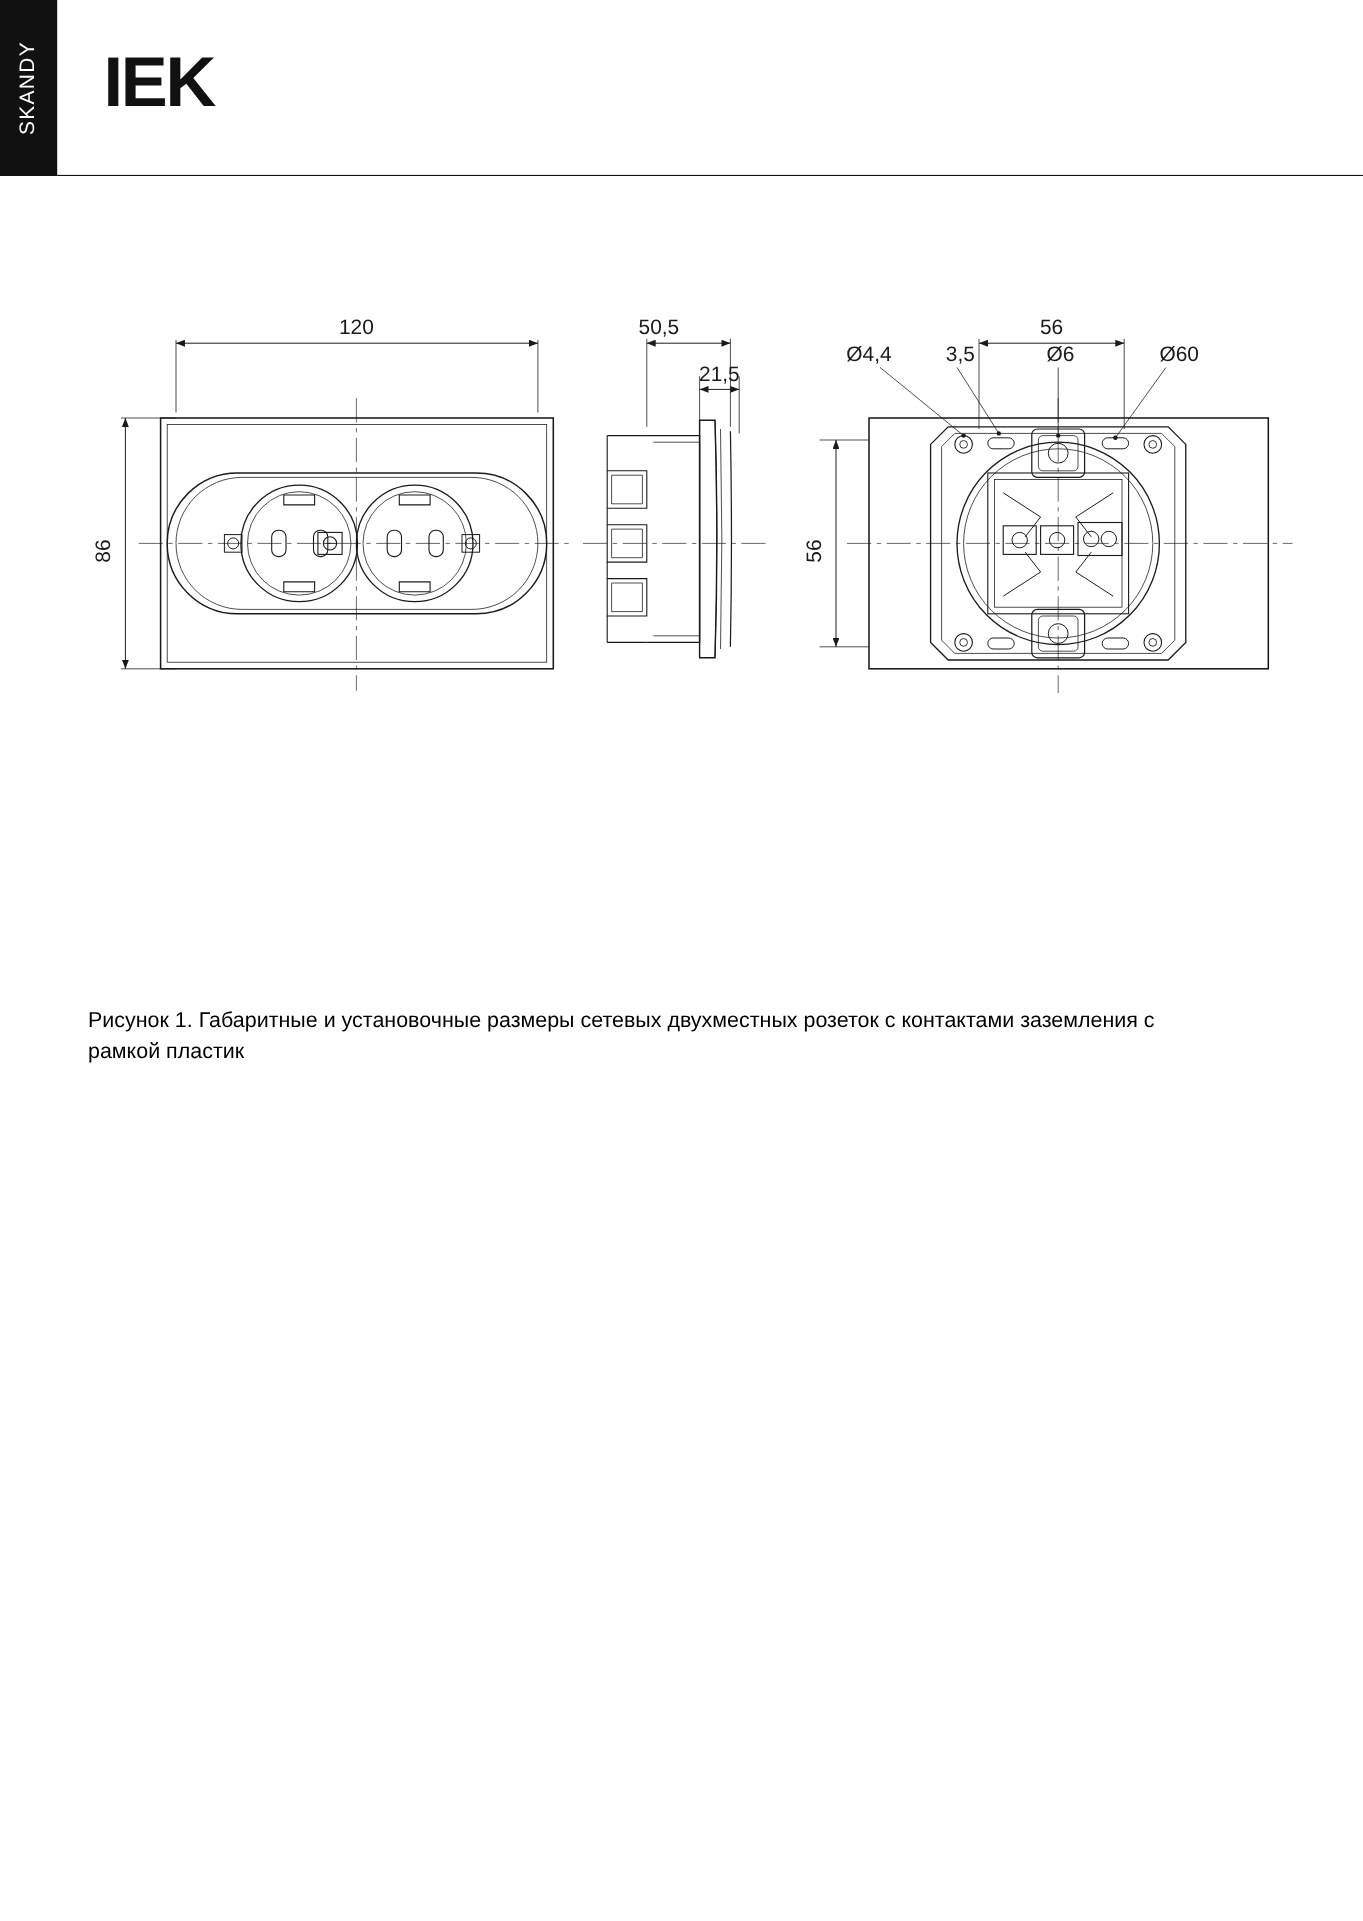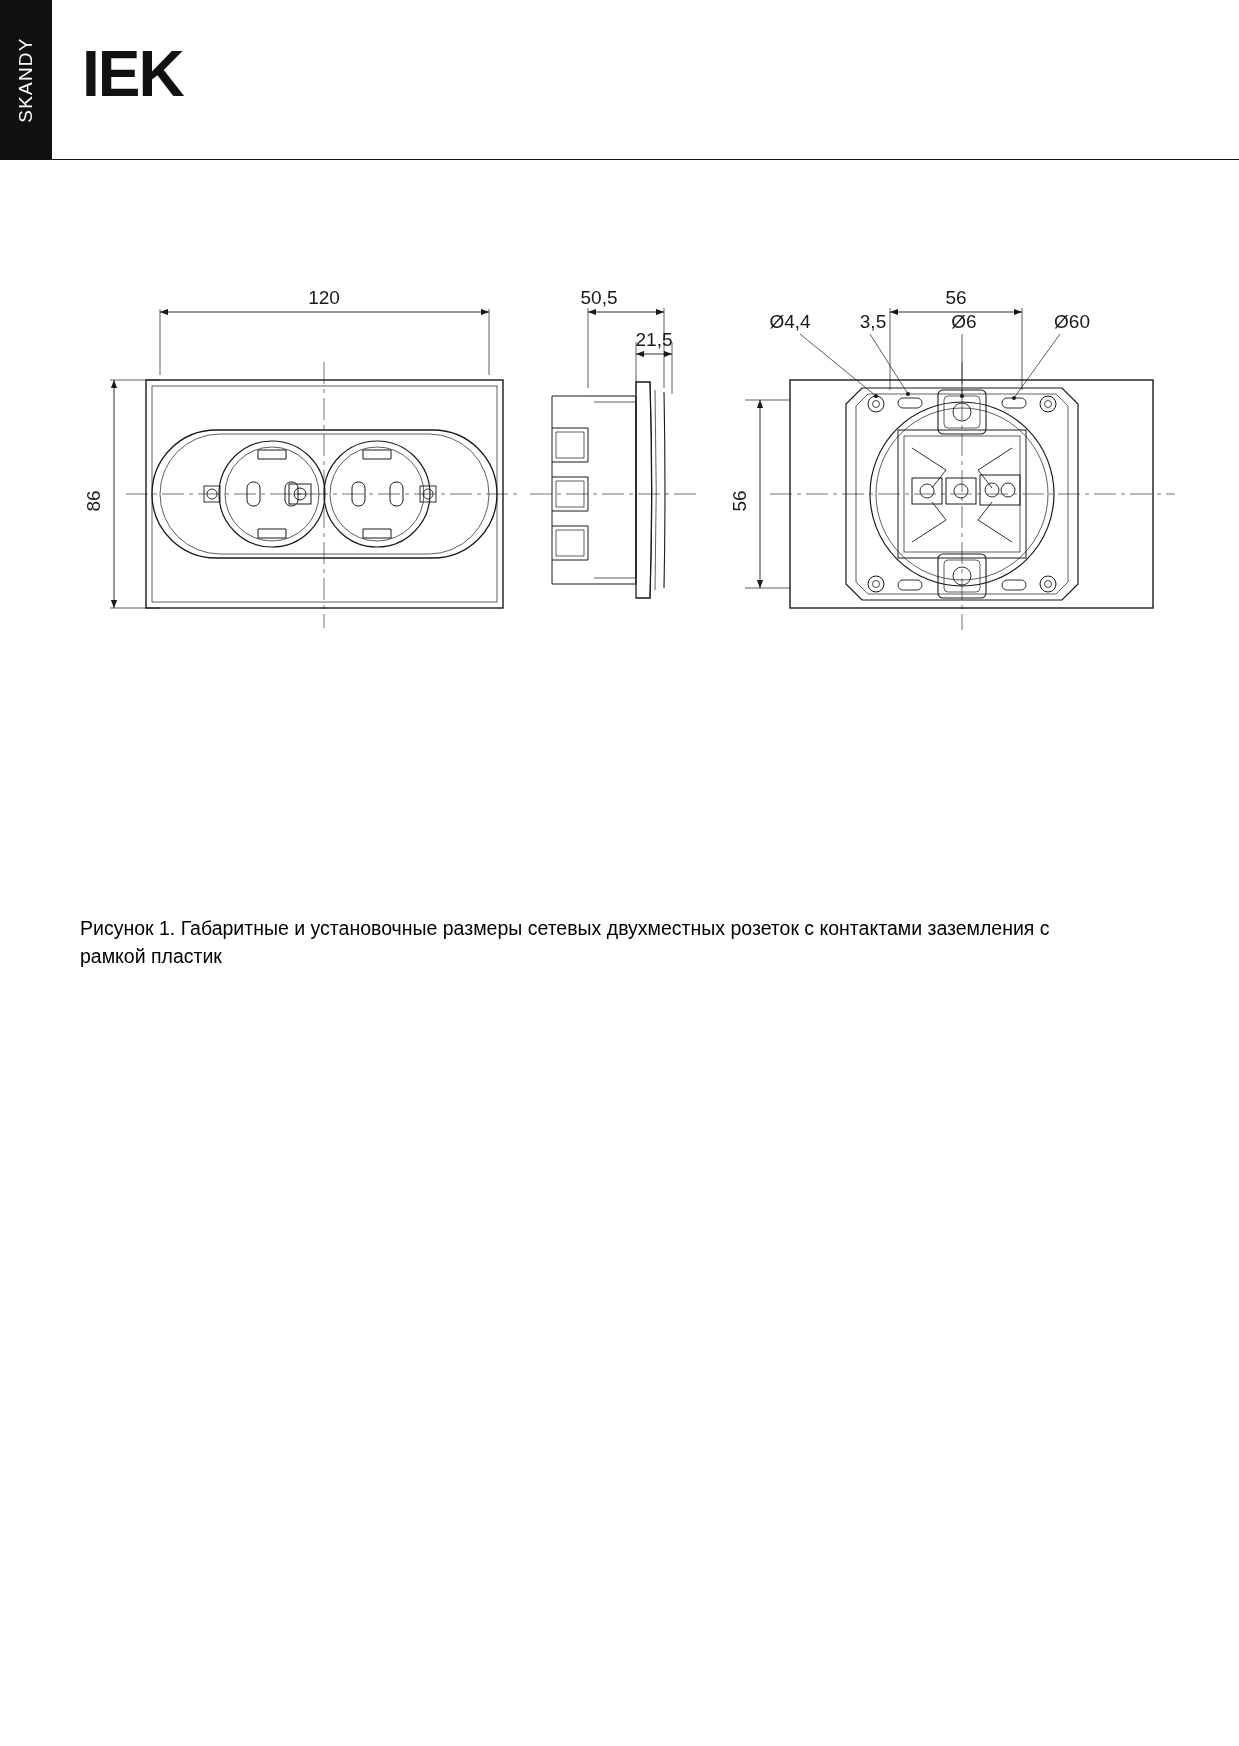--- a/index.html
+++ b/index.html
@@ -40,21 +40,21 @@
     margin-top: 160px;
     color: #ffffff;
     font-size: 19px;
     letter-spacing: 1.2px;
     display: flex;
     align-items: center;
     justify-content: center;
   }
   .logo {
     position: absolute;
-    left: 82px;
+    left: 94px;
     top: 42px;
     font-size: 64px;
     font-weight: bold;
     letter-spacing: -2px;
     color: #111111;
     font-family: "Liberation Sans", sans-serif;
     line-height: 1;
   }
   .header-rule {
     position: absolute;

